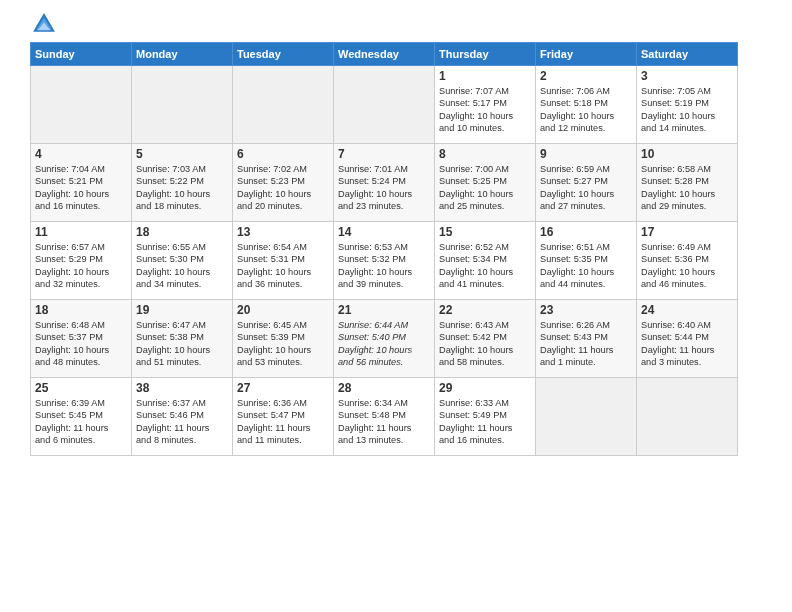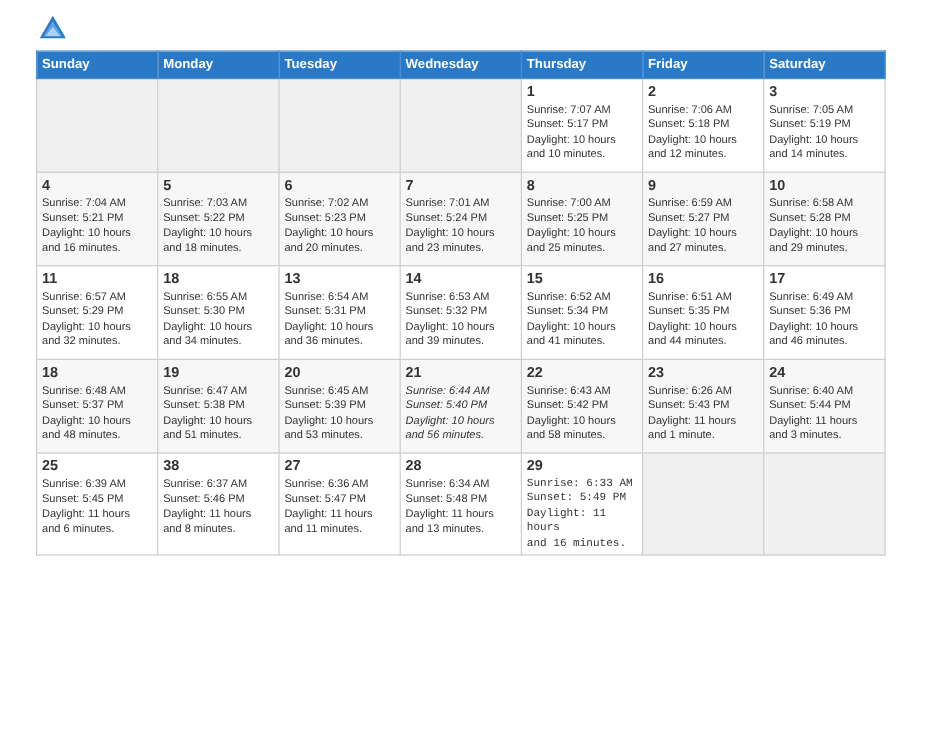--- a/index.html
+++ b/index.html
@@ -333,21 +333,21 @@
           </td>
           <td>
             <span class="day-num">28</span>
             <div class="day-info" style="white-space: pre-line;">Sunrise: 6:34 AM
 Sunset: 5:48 PM
 Daylight: 11 hours
 and 13 minutes.</div>
           </td>
           <td>
             <span class="day-num">29</span>
-            <div class="day-info" style="white-space: pre-line; font-family: Liberation Mono, monospace;">Sunrise: 6:33 AM
+            <div class="day-info" style="white-space: pre-line;">Sunrise: 6:33 AM
 Sunset: 5:49 PM
 Daylight: 11 hours
 and 16 minutes.</div>
           </td>
           <td class="empty"></td>
           <td class="empty"></td>
         </tr>
       </tbody>
   </table>
 </div>

